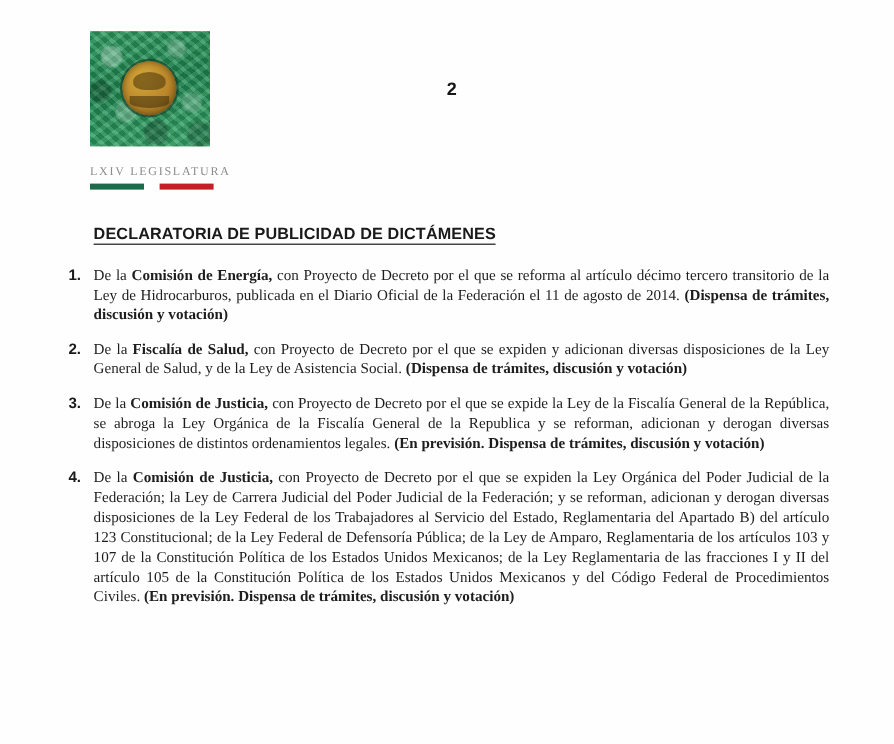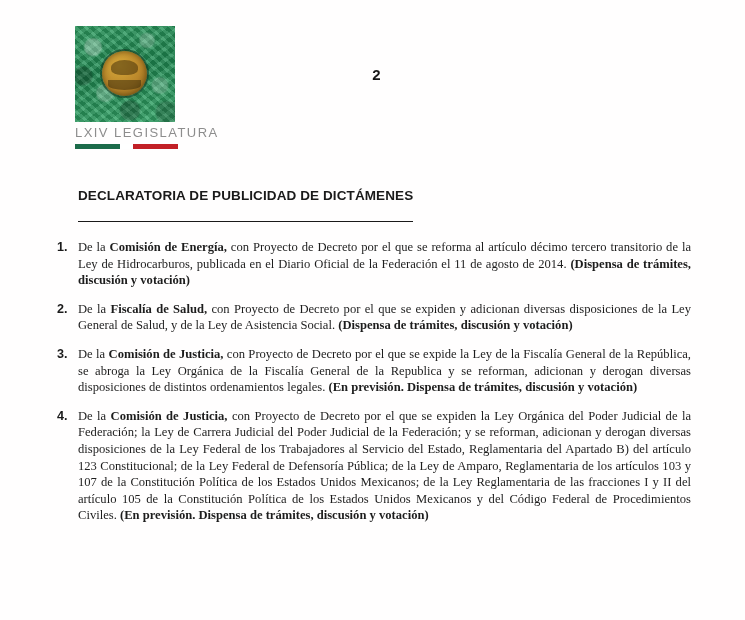--- a/index.html
+++ b/index.html
@@ -96,23 +96,23 @@
     font-family: "DejaVu Sans", sans-serif;
     font-weight: bold;
     font-size: 14.5px;
     letter-spacing: 0.4px;
     line-height: 15px;
     color: #3a3a3a;
     text-align: left;
   }
   .logo-title .l2 { display: block; }
   .logo-sub {
-    margin-top: 3px;
-    font-family: Liberation Sans, sans-serif;
-    font-size: 13px;
+    margin-top: 16px;
+    font-family: Liberation Serif, serif;
+    font-size: 10px;
     letter-spacing: 1.45px;
     color: #8d8d8d;
     white-space: nowrap;
   }
   .logo-bars {
     margin-top: 4px;
     width: 103px;
     height: 5px;
     display: flex;
   }
@@ -146,21 +146,21 @@
   .doc-title {
     font-family: "Liberation Sans", sans-serif;
     font-weight: bold;
     font-size: 13.5px;
     letter-spacing: 0.1px;
     color: #1a1a1a;
     margin-left: 21px;
     margin-bottom: 17px;
     display: inline-block;
     border-bottom: 1.4px solid #1a1a1a;
-    padding-bottom: 18px;
+    padding-bottom: 1px;
   }
 
   .items { display: block; }
 
   .item {
     position: relative;
     padding-left: 21px;
     margin-bottom: 12px;
     font-size: 12.6px;
     line-height: 16.6px;

